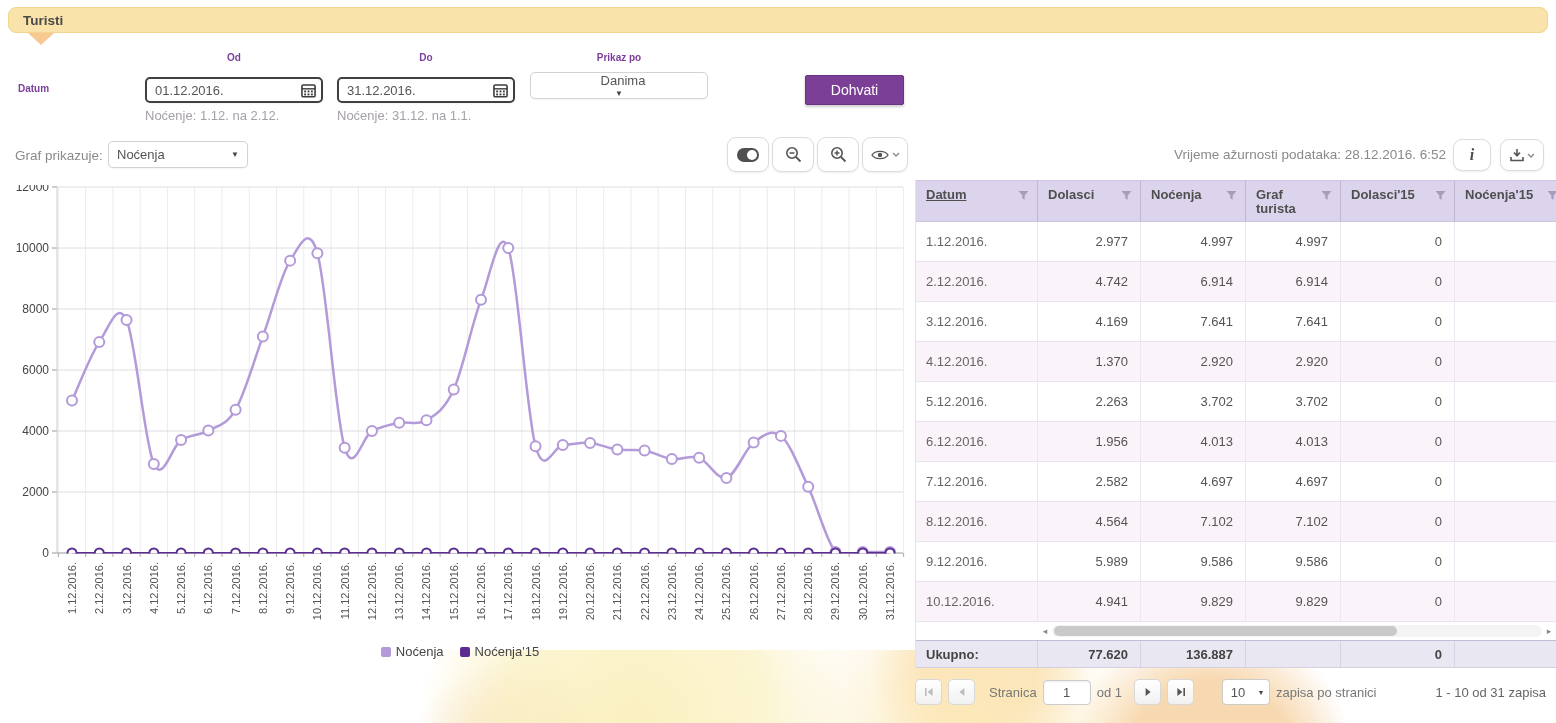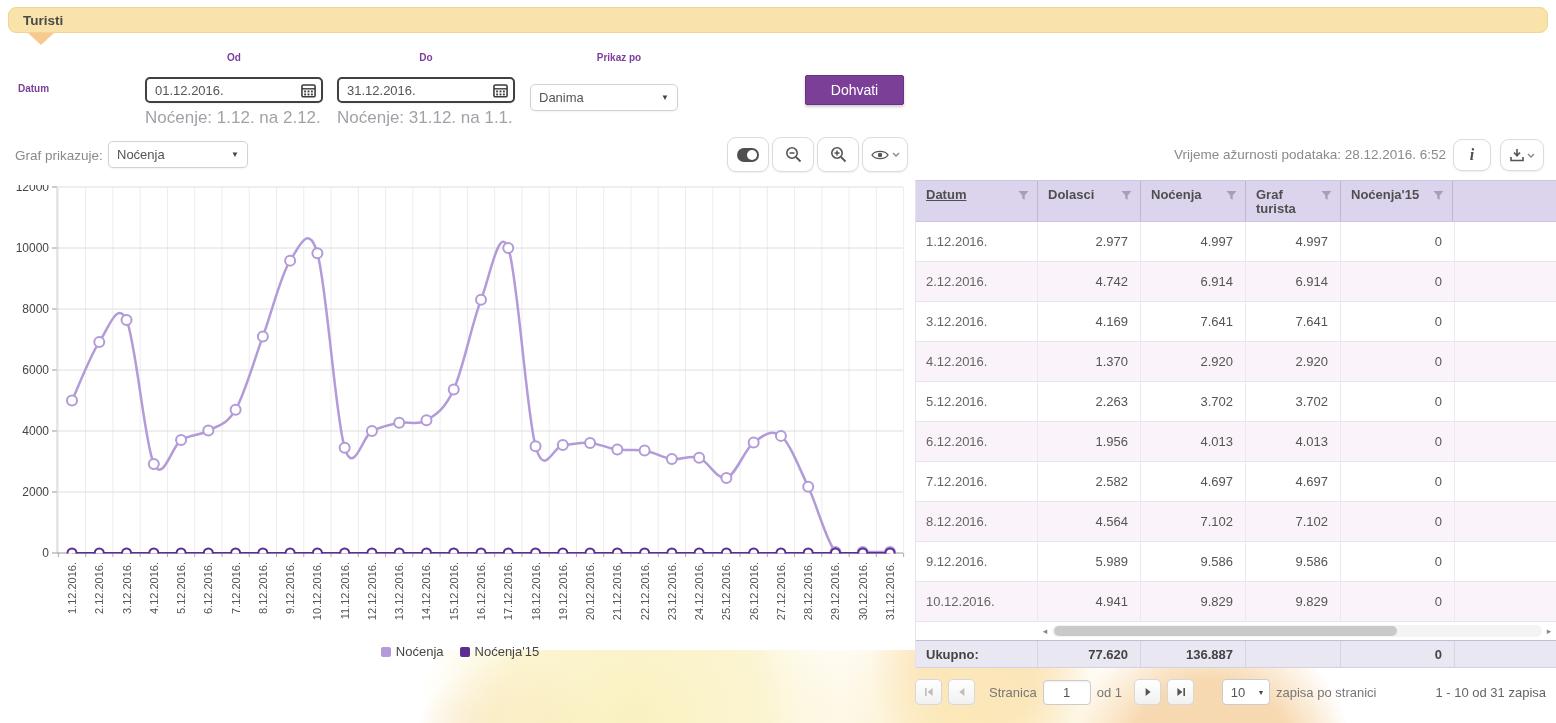--- a/index.html
+++ b/index.html
@@ -25,21 +25,21 @@
     border:1px solid #f3d490; border-radius:8px; display:flex; align-items:center;
     padding-left:14px; font-size:13.5px; font-weight:bold; color:#4a4a4a;
   }
   .tab-pointer {
     left:28px; top:33px; width:0; height:0;
     border-left:13px solid transparent; border-right:13px solid transparent;
     border-top:12px solid #f5c98f;
   }
   .purple-label { color:#7b3f9b; font-weight:bold; font-size:10px; }
   .col-label { text-align:center; }
-  .note { font-size:17px; color:#a5a0a8; }
+  .note { font-size:13px; color:#a5a0a8; }
   .input-group {
     height:26px; background:#fff; border:2px solid #404040; border-radius:5px;
     display:flex; align-items:center; box-shadow:0 1px 2px rgba(0,0,0,.05);
   }
   .input-text { flex:1; padding-left:8px; font-size:13px; color:#555; }
   .cal-btn { width:26px; display:flex; align-items:center; justify-content:center; cursor:pointer; }
   .select-box {
     height:27px; background:#fff; border:1px solid #d2d2d2; border-radius:5px;
     display:flex; align-items:center; box-shadow:0 1px 2px rgba(0,0,0,.05); cursor:pointer;
   }
@@ -136,21 +136,21 @@
           <line x1="1" y1="6.2" x2="15" y2="6.2" stroke="#3c3c3c" stroke-width="1.5"></line>
           <rect x="3.4" y="8" width="2" height="2" fill="#3c3c3c"></rect>
           <rect x="7" y="8" width="2" height="2" fill="#3c3c3c"></rect>
           <rect x="10.6" y="8" width="2" height="2" fill="#3c3c3c"></rect>
           <rect x="3.4" y="11.2" width="2" height="2" fill="#3c3c3c"></rect>
           <rect x="7" y="11.2" width="2" height="2" fill="#3c3c3c"></rect>
           <rect x="10.6" y="11.2" width="2" height="2" fill="#3c3c3c"></rect>
         </svg>
     </span>
   </div>
-  <div class="select-box" style="left:530px; top:84px; width:148px;">
+  <div class="select-box" style="left:530px; top:72px; width:178px;flex-direction:column;">
     <span class="sel-val">Danima</span>
     <span class="dd-arrow">▼</span>
   </div>
   <div class="note" style="left:145px; top:108px;">Noćenje: 1.12. na 2.12.</div>
   <div class="note" style="left:337px; top:108px;">Noćenje: 31.12. na 1.1.</div>
   <button class="dohvati">Dohvati</button>
 
   <div class="gray-label" style="left:15px; top:148px;">Graf prikazuje:</div>
   <div class="select-box" style="left:108px; top:141px; width:140px;">
     <span class="sel-val">Noćenja</span>
@@ -419,20 +419,26 @@
           <svg width="11" height="11" viewBox="0 0 11 11" style="margin-top:2px;flex:none;">
             <path d="M0.5 1h10L6.7 5.4V9.8L4.3 8.4V5.4Z" fill="#a89dbd"></path>
           </svg>
         </div>
         <div class="g-th" style="width:95px">
           <span class="">Graf turista</span>
           <svg width="11" height="11" viewBox="0 0 11 11" style="margin-top:2px;flex:none;">
             <path d="M0.5 1h10L6.7 5.4V9.8L4.3 8.4V5.4Z" fill="#a89dbd"></path>
           </svg>
         </div>
+        <div class="g-th" style="width:114px">
+          <span class="">Dolasci'15</span>
+          <svg width="11" height="11" viewBox="0 0 11 11" style="margin-top:2px;flex:none;">
+            <path d="M0.5 1h10L6.7 5.4V9.8L4.3 8.4V5.4Z" fill="#a89dbd"></path>
+          </svg>
+        </div>
         <div class="g-th" style="width:112px">
           <span class="">Noćenja'15</span>
           <svg width="11" height="11" viewBox="0 0 11 11" style="margin-top:2px;flex:none;">
             <path d="M0.5 1h10L6.7 5.4V9.8L4.3 8.4V5.4Z" fill="#a89dbd"></path>
           </svg>
         </div>
       </div>
       <div class="g-tr">
         <div class="g-td" style="width:122px">1.12.2016.</div>
         <div class="g-td num" style="width:103px">2.977</div>

